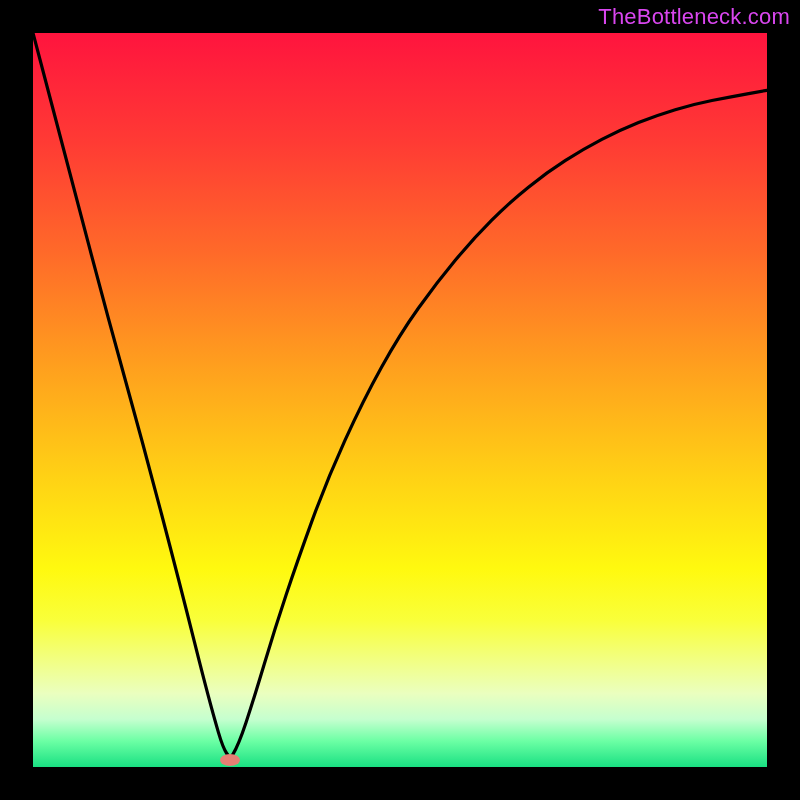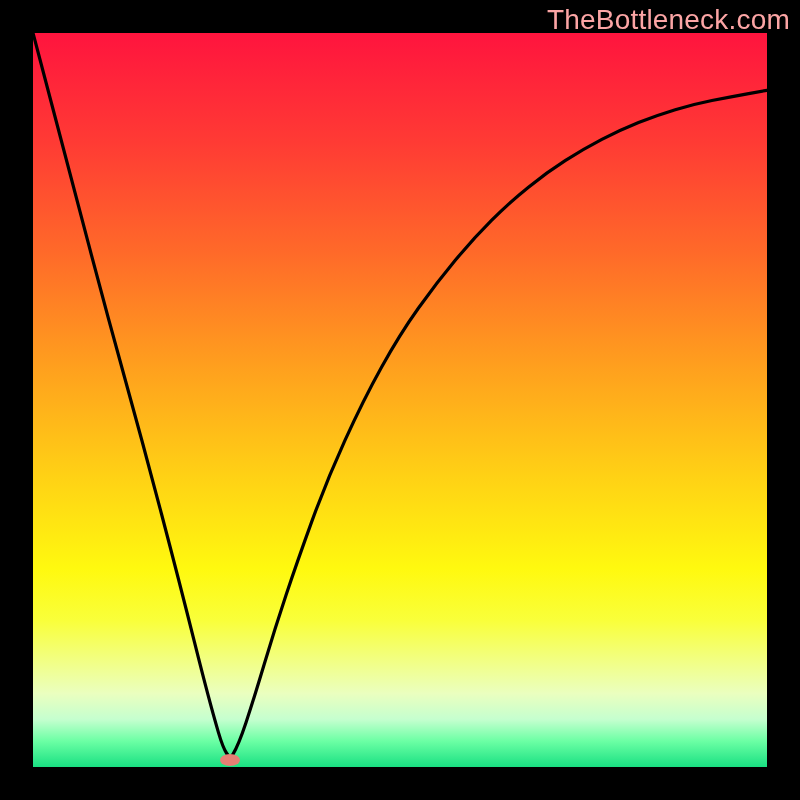--- a/index.html
+++ b/index.html
@@ -13,22 +13,22 @@
   }
   .viewport {
     position: relative;
     width: 800px;
     height: 800px;
   }
   .watermark {
     position: absolute;
     top: 4px;
     right: 10px;
-    color: #fca5a5;
-    font-size: 28px;
+    color: #d946ef;
+    font-size: 22px;
     font-weight: 500;
     letter-spacing: 0.2px;
     z-index: 5;
   }
   svg.chart {
     position: absolute;
     top: 0;
     left: 0;
     width: 800px;
     height: 800px;

